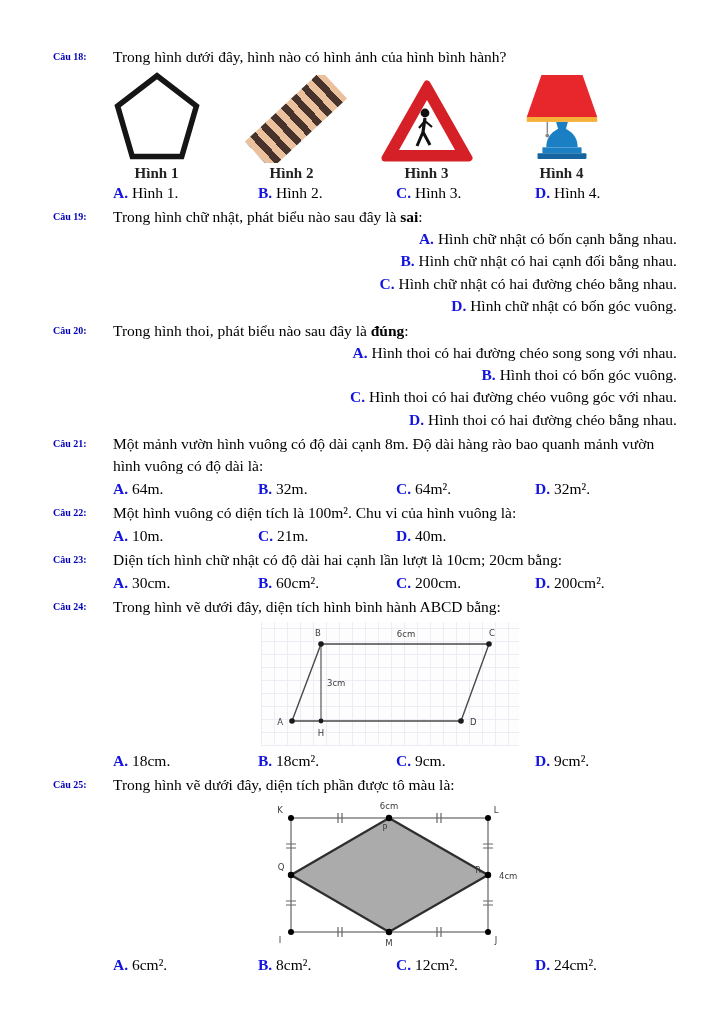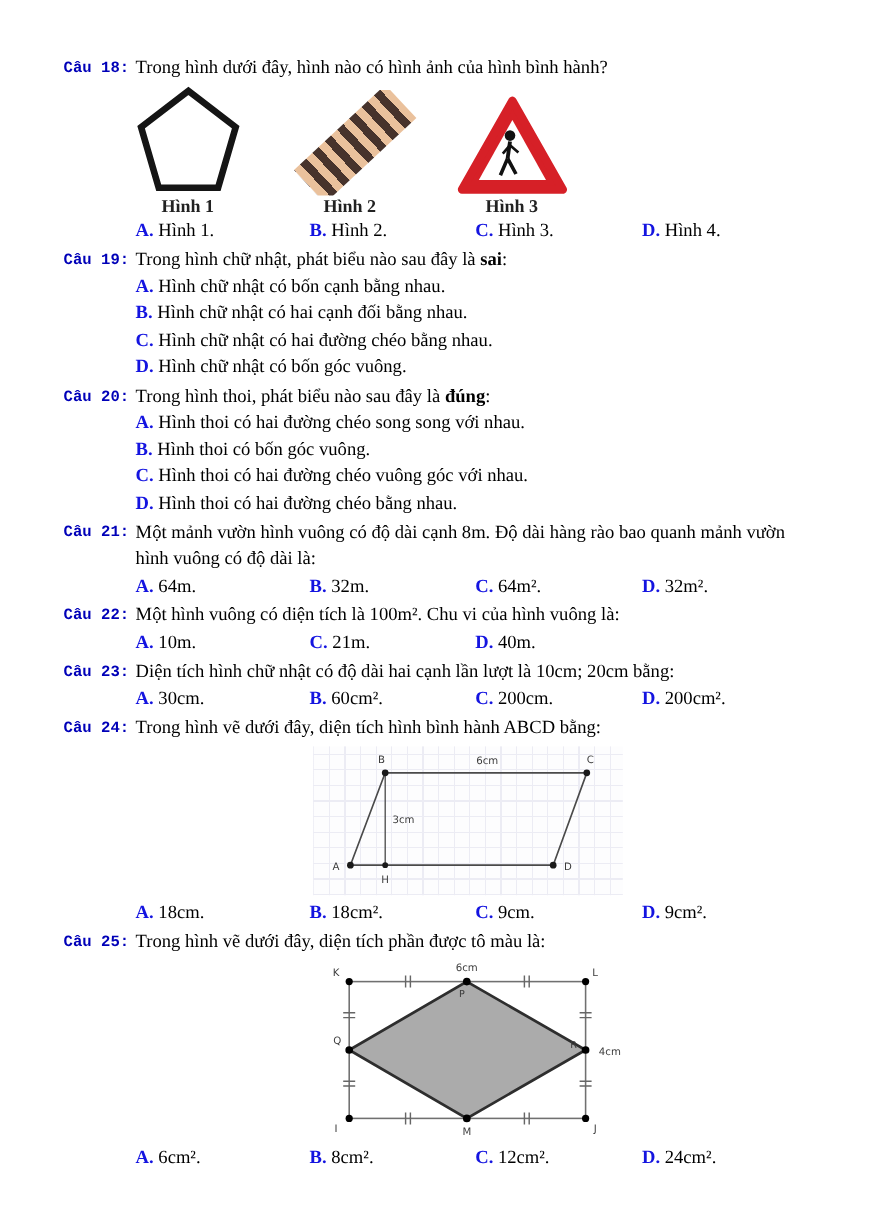--- a/index.html
+++ b/index.html
@@ -2,27 +2,27 @@
 <html style="--question-label: #0000b8; --option-letter: #1414e0; --body-text: #000000; --sign-red: #d62027; --lamp-shade: #e8272c; --lamp-trim: #f6b03a; --lamp-base: #1b7fc4; --lamp-foot: #1565a0; --stairs-light: #eac19c; --stairs-dark: #47332c; --shaded-region: #ababab;"><head>
 <meta charset="utf-8">
 <style>
   html,body{margin:0;padding:0;background:#fff;}
   .page{
     position:relative;width:725px;height:1024px;box-sizing:border-box;
     background:#fff;padding:46px 48px 0 53px;overflow:hidden;
     font-family:"Liberation Serif",serif;font-size:15.5px;color:#000;
   }
   .q{display:flex;margin:0 0 2px 0;}
-  .q-label{width:60px;flex-shrink:0;font-weight:bold;color:var(--question-label,#0000b8);font-size:13px;line-height:22px;font-family:Liberation Mono, monospace;}
+  .q-label{width:60px;flex-shrink:0;font-weight:bold;color:var(--question-label,#0000b8);font-size:10px;line-height:22px;}
   .q-body{flex:1;min-width:0;}
   .q-text{line-height:22px;}
   .q-text b{font-weight:bold;}
   .letter{font-weight:bold;color:var(--option-letter,#1414e0);}
   .optrow{display:grid;grid-template-columns:145px 138px 139px 1fr;line-height:23px;}
-  .optlist .opt{line-height:22.4px;}
+  .optlist .opt{line-height:22.4px;text-align:right;}
   
   .figs{display:flex;align-items:flex-end;height:108px;margin:3px 0 2px -24px;}
   .fig{width:135px;display:flex;flex-direction:column;align-items:center;justify-content:flex-end;}
   .fig-caption{font-size:15px;font-weight:bold;color:#222;margin-top:5px;line-height:11px;}
   .stairs-wrap{position:relative;width:120px;height:88px;overflow:hidden;}
   .stairs{position:absolute;left:12px;top:26px;width:104px;height:38px;
     background:repeating-linear-gradient(90deg,var(--stairs-light,#eac19c) 0 7px,var(--stairs-dark,#47332c) 7px 14px);
     transform:rotate(-43deg);}
   
   .grid-box{position:relative;width:258px;height:124px;margin:4px 0 3px 148px;
@@ -61,20 +61,32 @@
           <svg width="92" height="84" viewBox="0 0 92 84">
             <path d="M46 5 L88 79 L4 79 Z" style="fill:var(--sign-red,#d62027);stroke:var(--sign-red,#d62027)" stroke-width="7" stroke-linejoin="round"></path>
             <polygon points="46,21 74,71 18,71" fill="#ffffff"></polygon>
             <circle cx="44" cy="34" r="4.4" fill="#111"></circle>
             <path d="M44 39 L42 53" stroke="#111" stroke-width="3.2" fill="none"></path>
             <path d="M44 42 L38 49 M44 42 L51 48" stroke="#111" stroke-width="2.2" fill="none"></path>
             <path d="M42 53 L36 67 M42 53 L49 66" stroke="#111" stroke-width="3" fill="none"></path>
           </svg>
           <div class="fig-caption">Hình 3</div>
         </div>
+        <div class="fig">
+          <svg width="84" height="92" viewBox="0 0 84 94">
+            <polygon points="21,4 63,4 78,47 6,47" style="fill:var(--lamp-shade,#e8272c)"></polygon>
+            <rect x="6" y="47" width="72" height="5" style="fill:var(--lamp-trim,#f6b03a)"></rect>
+            <line x1="27" y1="52" x2="27" y2="64" stroke="#8a8a8a" stroke-width="1.5"></line>
+            <circle cx="27" cy="66" r="2" fill="#8a8a8a"></circle>
+            <path d="M36 52 L48 52 L46 59 C55 64 58 70 58 78 L26 78 C26 70 29 64 38 59 Z" style="fill:var(--lamp-base,#1b7fc4)"></path>
+            <rect x="22" y="78" width="40" height="6" style="fill:var(--lamp-base,#1b7fc4)"></rect>
+            <rect x="17" y="84" width="50" height="6" rx="1" style="fill:var(--lamp-foot,#1565a0)"></rect>
+          </svg>
+          <div class="fig-caption">Hình 4</div>
+        </div>
       </div>
 
       <div class="optrow">
         <span><b class="letter">A.</b> <span>Hình 1.</span></span>
         <span><b class="letter">B.</b> <span>Hình 2.</span></span>
         <span><b class="letter">C.</b> <span>Hình 3.</span></span>
         <span><b class="letter">D.</b> <span>Hình 4.</span></span>
       </div>
     </div>
   </div>

